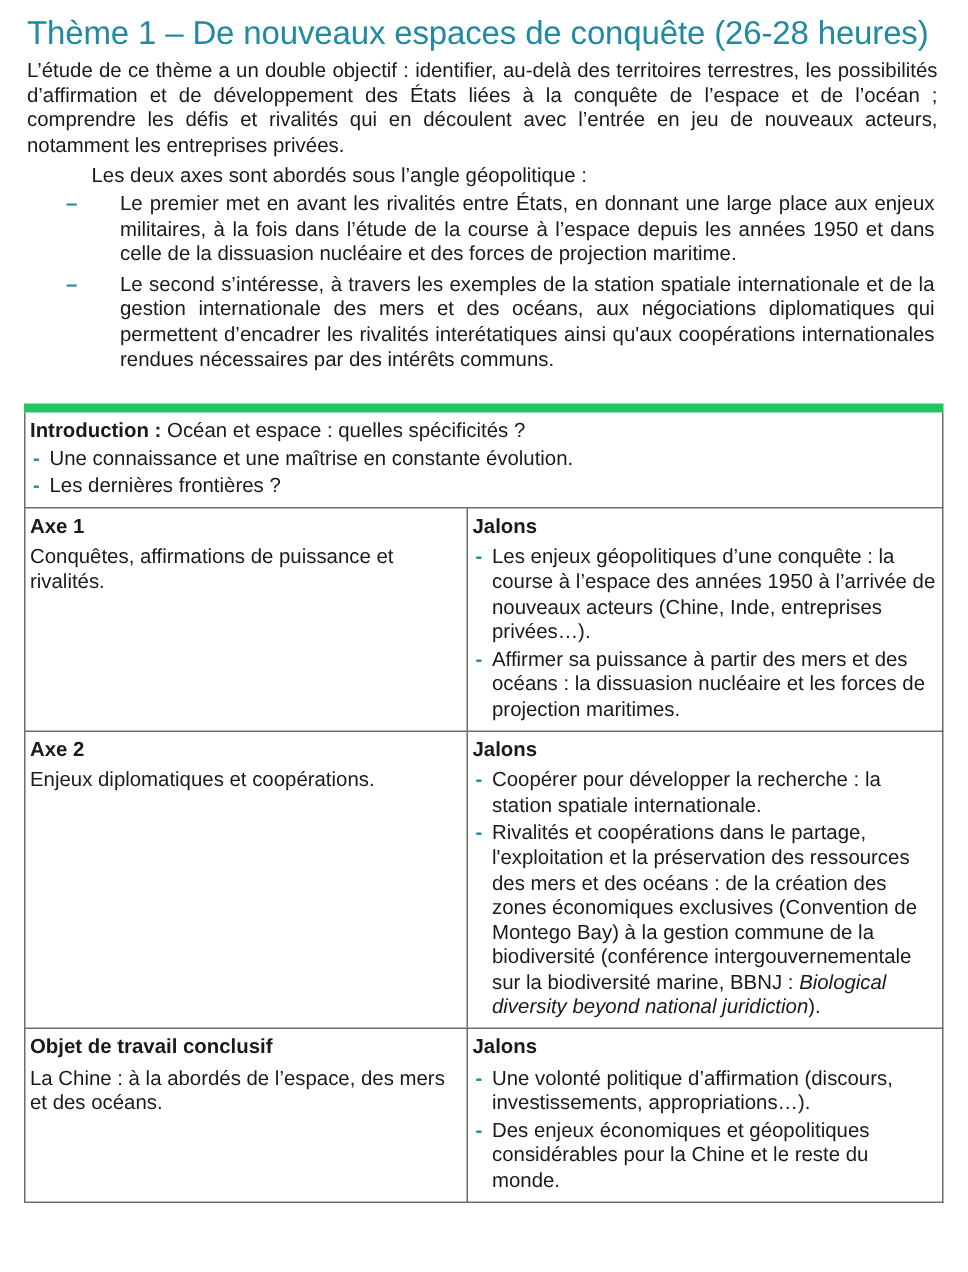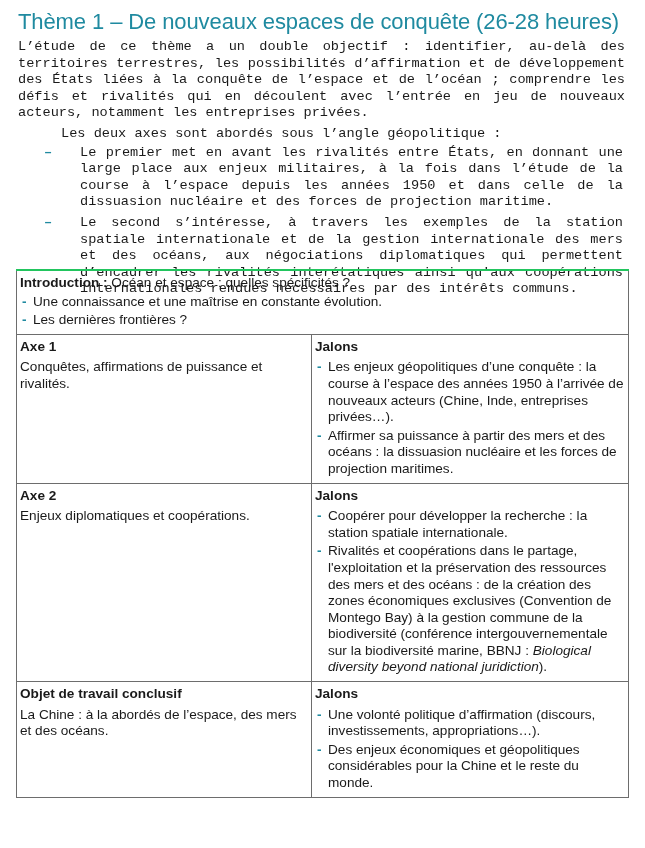--- a/index.html
+++ b/index.html
@@ -6,38 +6,38 @@
   body {
     width: 645px; height: 848px; overflow: hidden; position: relative;
     font-family: "Liberation Sans", sans-serif; color: #1a1a1a;
   }
   .title {
     position: absolute; left: 18px; top: 9px;
     font-size: 22px; color: #1f8aa0; white-space: nowrap; letter-spacing: -0.1px;
   }
   .intro {
     position: absolute; left: 18px; top: 39px; width: 607px;
-    font-size: 13.6px; line-height: 16.6px; text-align: justify; font-family: Liberation Mono, monospace;
+    font-size: 13.6px; line-height: 16.6px; text-align: justify;
   }
   .intro p { margin: 0; }
   .intro p.lead { margin-bottom: 4px; }
   .axes-list { margin: 0; padding: 0; list-style: none; }
   .axes-list li { position: relative; padding-left: 62px; padding-right: 2px; margin-bottom: 4px; }
   .axes-list .dash {
     position: absolute; left: 26px; top: 0; color: #1f8aa0; font-weight: bold;
   }
 
   table.program {
     position: absolute; left: 16px; top: 269px; width: 613px;
     border-collapse: collapse; font-size: 13.6px; line-height: 16.6px;
   }
   table.program td {
     border: 1px solid #6d6d6d; vertical-align: top; padding: 4px 3px 3px 3px;
   }
-  table.program tr:first-child td { border-top: 2px solid #22c55e; }
+  table.program tr:first-child td { border-top: 6px solid #22c55e; }
   td.left { width: 288px; }
   .bold { font-weight: bold; }
   .sub-list { margin: 2px 0 0 0; padding: 0; list-style: none; }
   .sub-list li { position: relative; padding-left: 13px; margin-bottom: 2px; }
   .sub-list li .bullet { position: absolute; left: 2px; top: 0; color: #1f8aa0; font-weight: bold; }
   .cell-head { margin-bottom: 4px; }
   .italic { font-style: italic; }
 </style>
 </head>
 <body>

